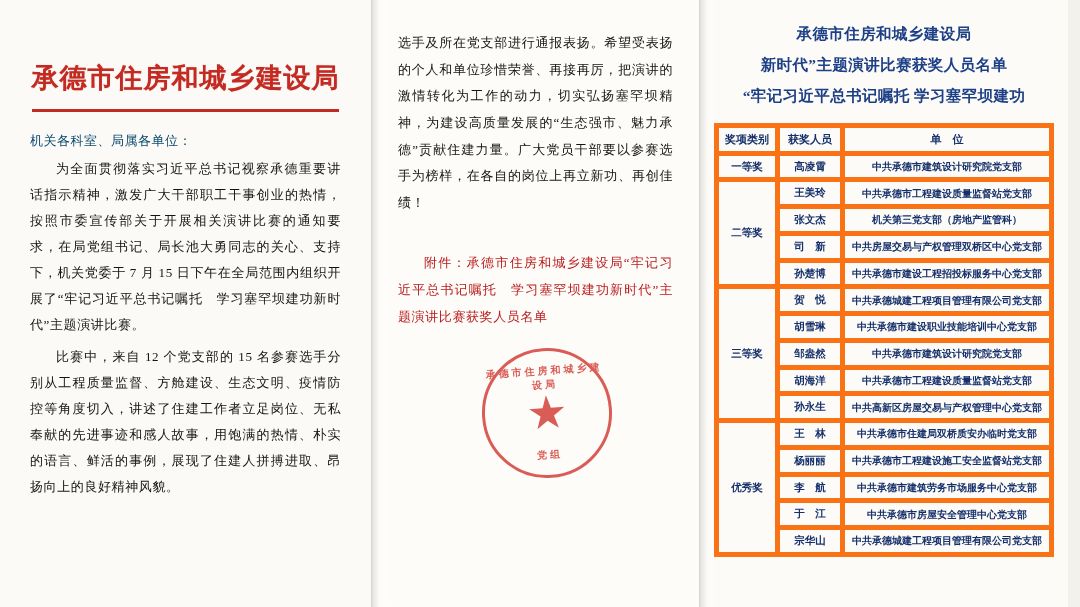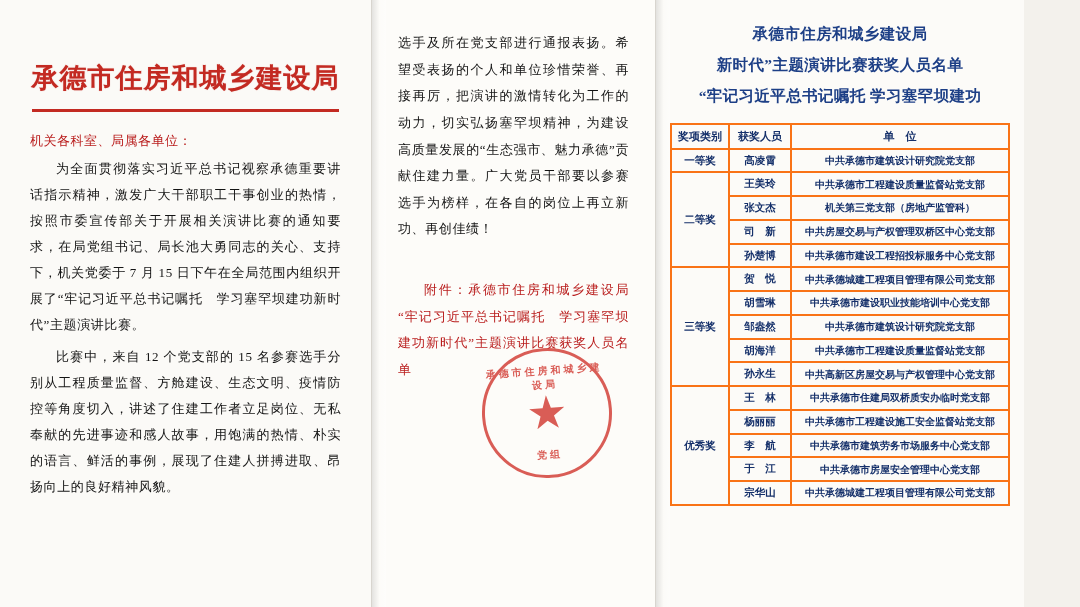--- a/index.html
+++ b/index.html
@@ -40,36 +40,36 @@
     text-align:center;
     font-size:14.5px;
     font-weight:bold;
     color:#1c1c1c;
     line-height:1.95;
     letter-spacing:.5px;
   }
   .p1-to{
     margin-top:20px;
     font-size:13px;
-    color:#b91c1c;
+    color:#0c4a6e;
     letter-spacing:.5px;
   }
   .p1-para{
     font-size:13px;
     color:#141414;
     line-height:2.0;
     text-align:justify;
     text-indent:2em;
     letter-spacing:.6px;
     margin-top:6px;
   }
   
   .page2{
     position:relative;
-    width:284px;height:607px;
+    width:328px;height:607px;
     background:#fdfcf9;
     box-sizing:border-box;
     padding:30px 26px 0 26px;
     border-right:1px solid #d8d5cf;
   }
   .p2-para{
     font-size:13px;
     color:#141414;
     line-height:2.05;
     text-align:justify;
@@ -125,21 +125,21 @@
     letter-spacing:.4px;
     margin-bottom:12px;
   }
   table.award{
     width:100%;
     border-collapse:collapse;
     font-size:10.5px;
     color:#15306a;
   }
   table.award th,table.award td{
-    border:2px solid #f97316;
+    border:5px solid #f97316;
     padding:3px 2px;
     text-align:center;
     line-height:1.5;
     font-weight:bold;
   }
   table.award th{font-size:11px;}
   td.cat{width:52px;white-space:nowrap;}
   td.name{width:56px;white-space:nowrap;}
   td.unit{text-align:center;font-size:10px;border-radius:6px;}
   .crease{

